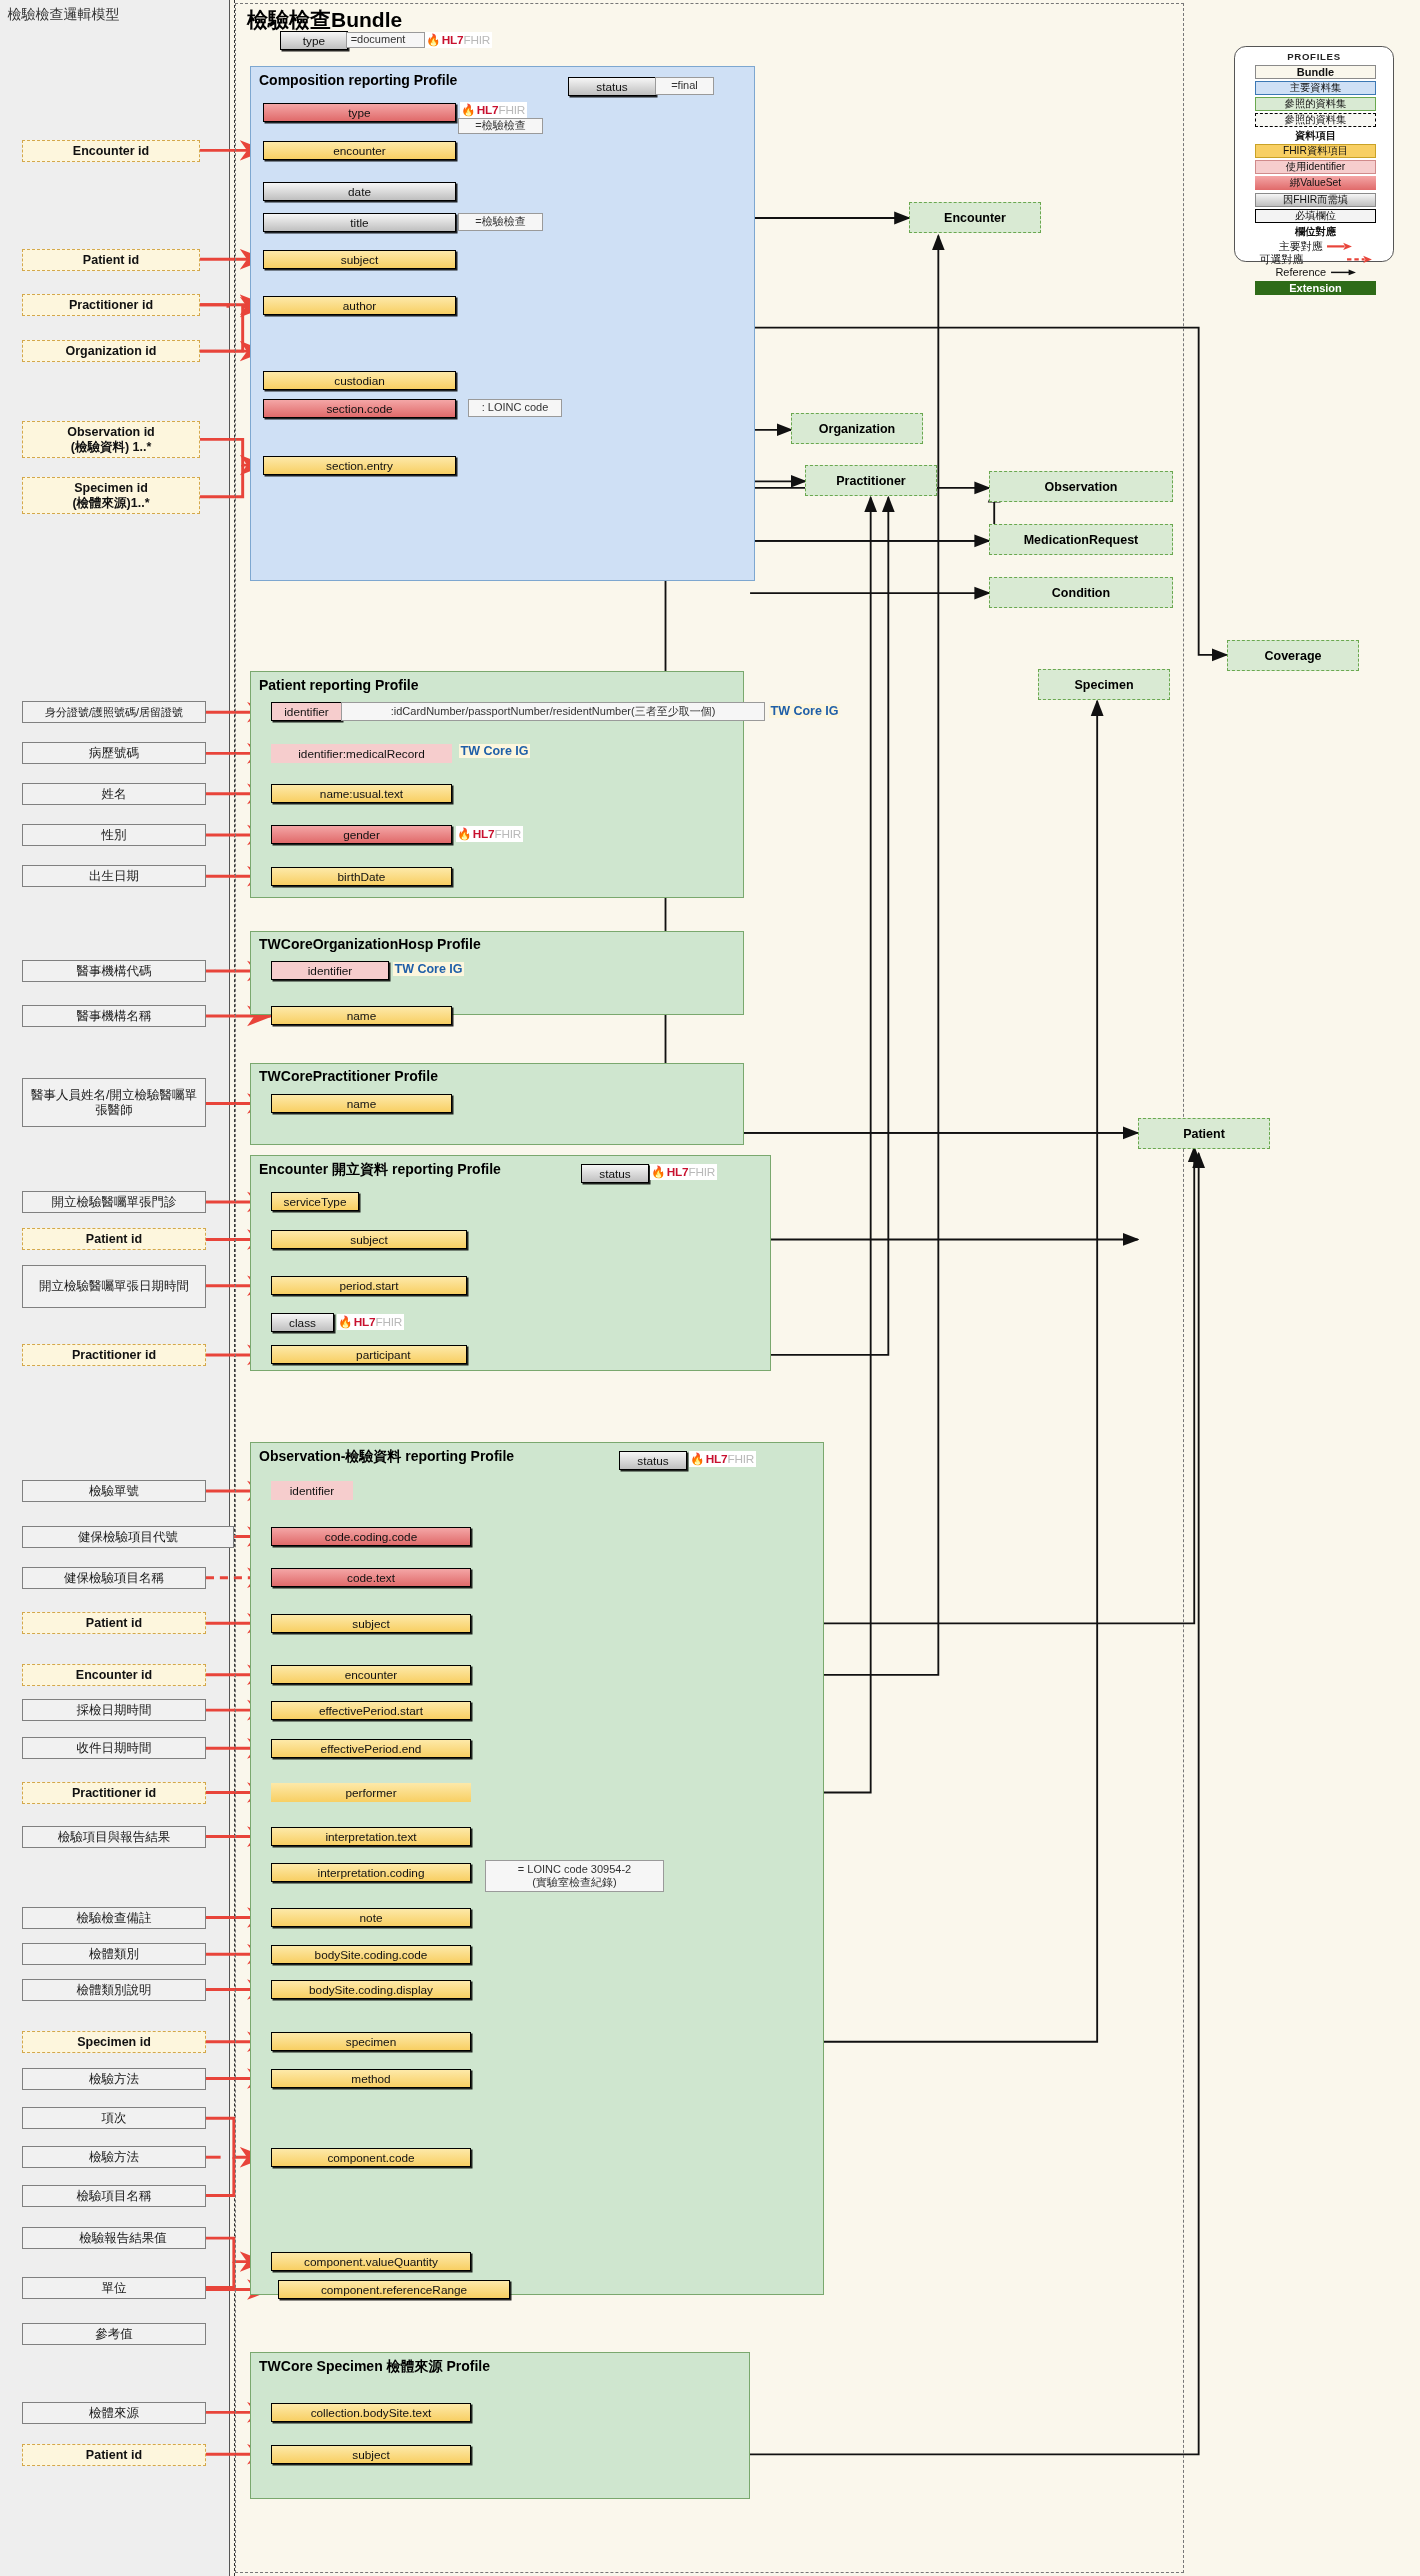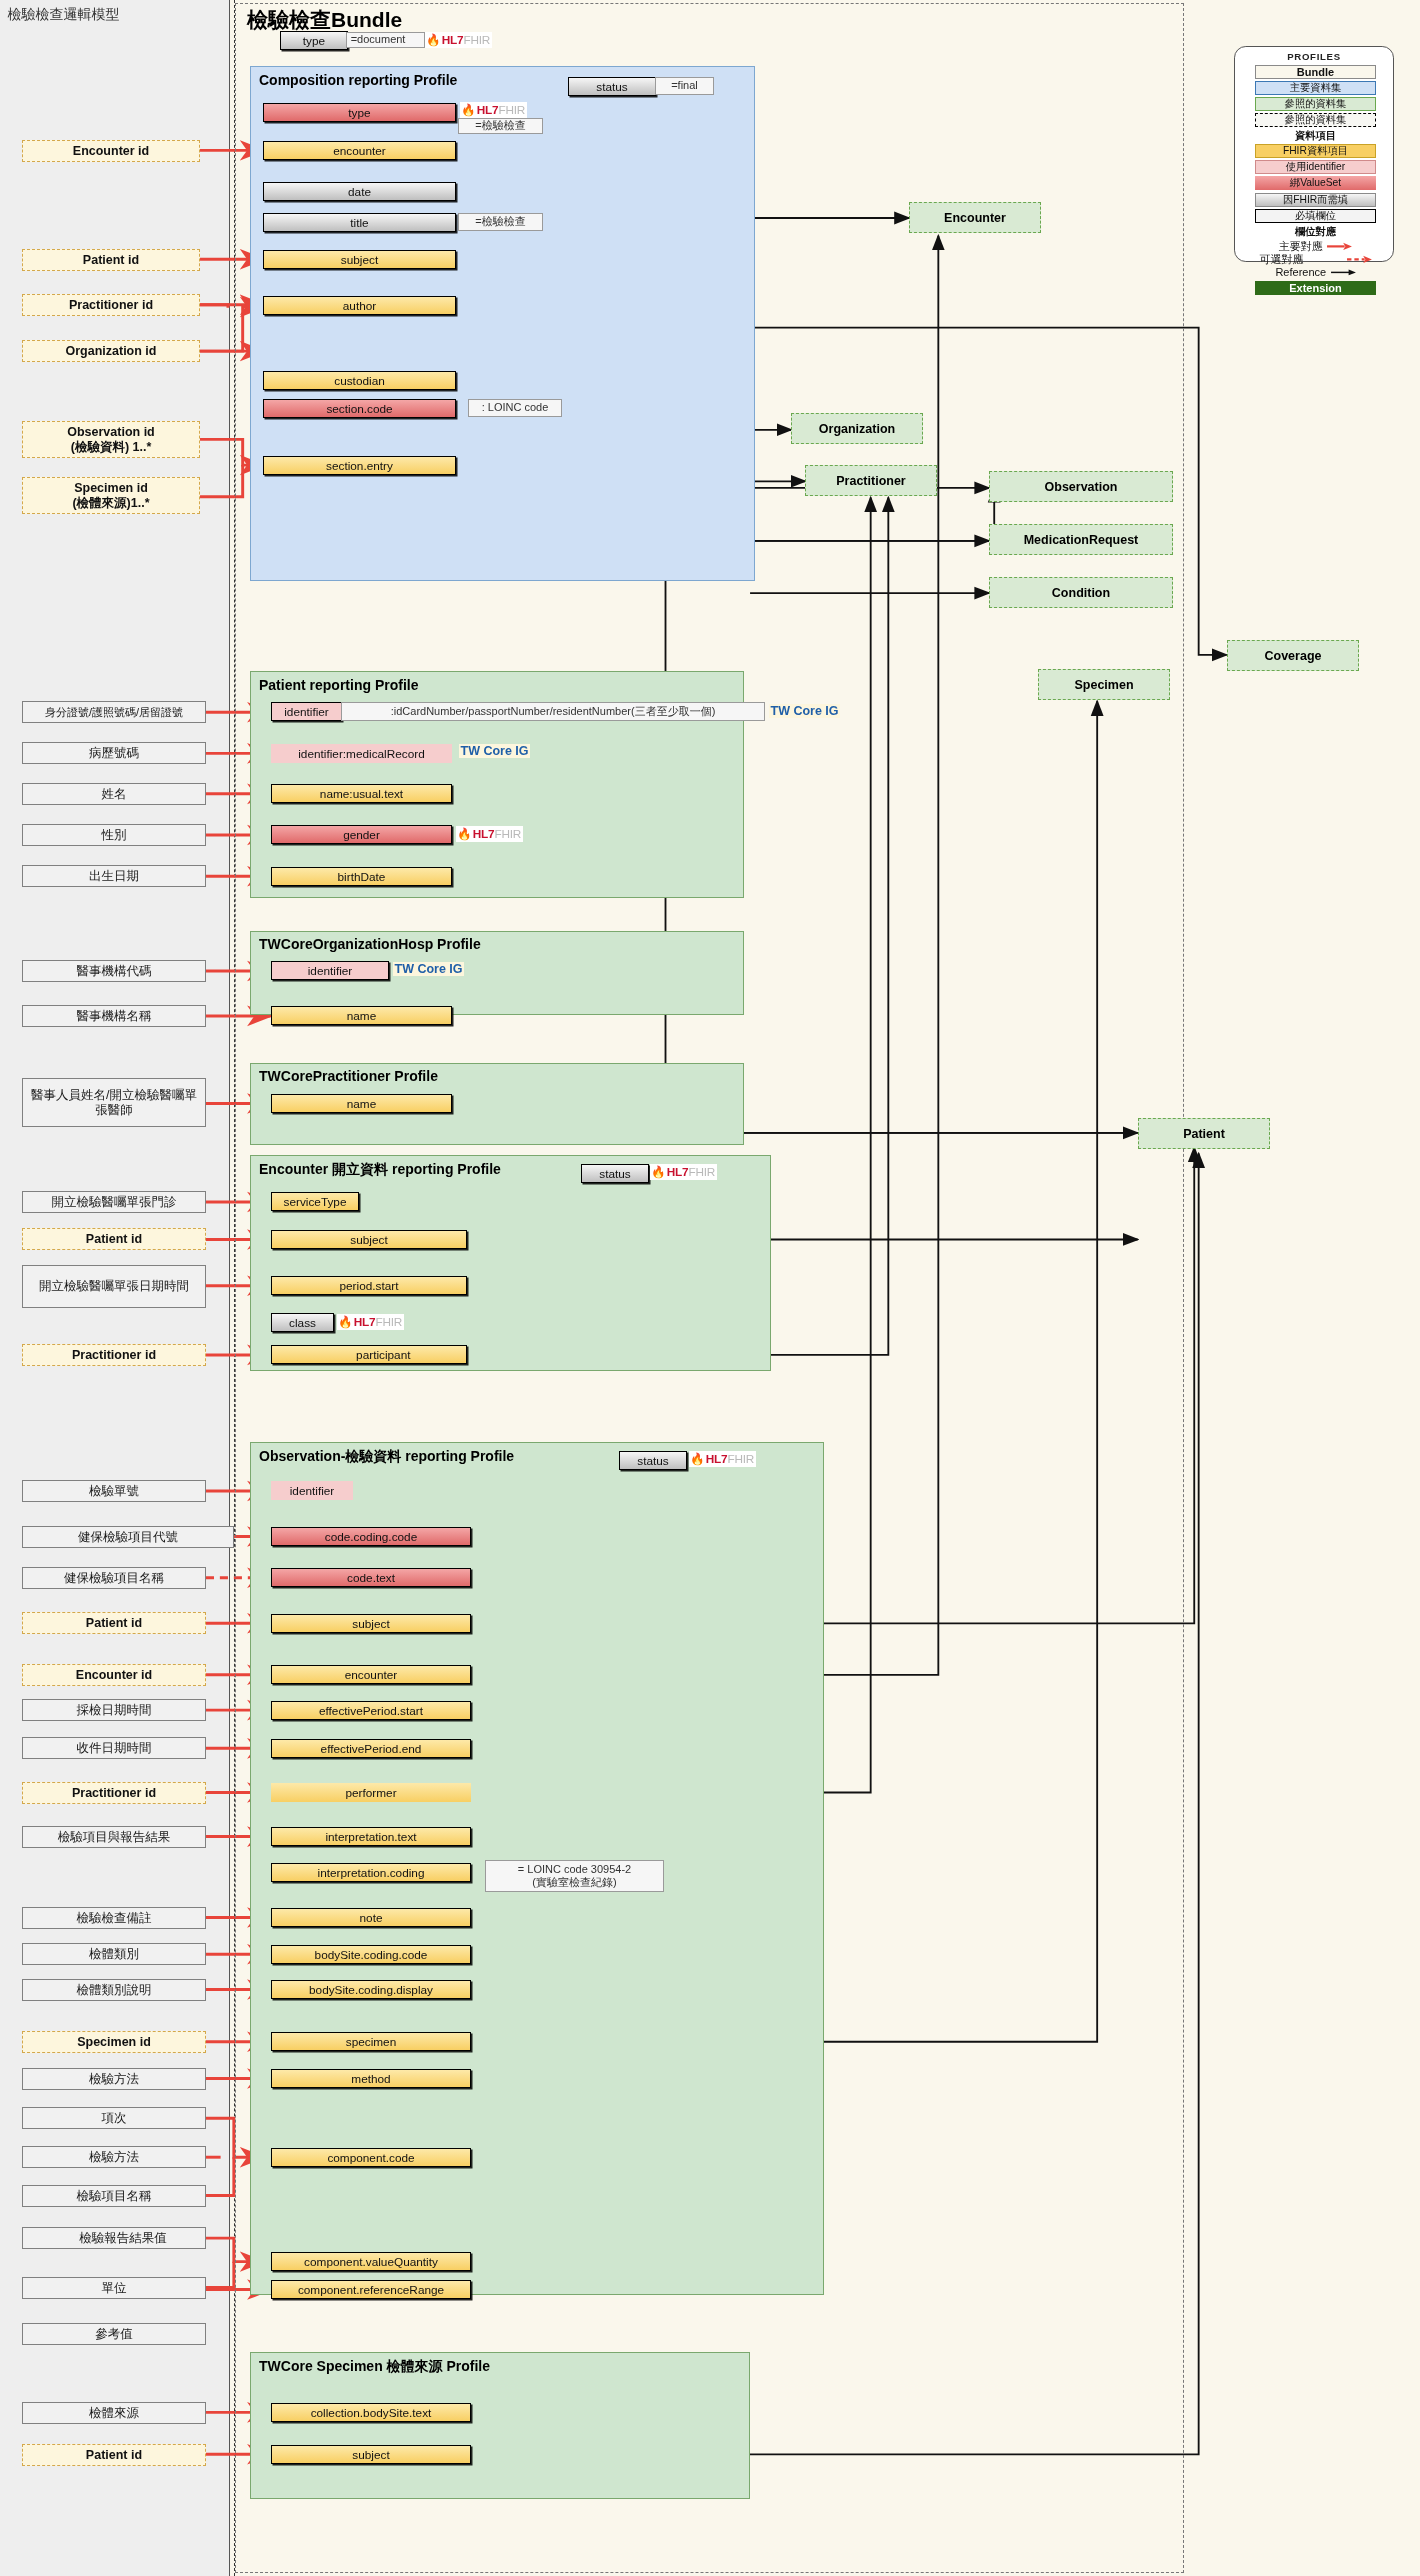--- a/index.html
+++ b/index.html
@@ -441,21 +441,21 @@
   <div class="lbox" style="left:22px;top:2107px;width:184px;height:22px;">項次</div>
   <div class="lbox" style="left:22px;top:2146px;width:184px;height:22px;">檢驗方法</div>
   <div class="lbox" style="left:22px;top:2185px;width:184px;height:22px;">檢驗項目名稱</div>
   <div class="chip yellow" style="left:271px;top:2148px;width:200px;">component.code</div>
 
   <div class="lbox" style="left:22px;top:2227px;width:184px;height:22px;padding-left:21px;">檢驗報告結果值</div>
   <div class="lbox" style="left:22px;top:2277px;width:184px;height:22px;">單位</div>
   <div class="chip yellow" style="left:271px;top:2252px;width:200px;">component.valueQuantity</div>
 
   <div class="lbox" style="left:22px;top:2323px;width:184px;height:22px;">參考值</div>
-  <div class="chip yellow" style="left:271px;top:2280px;width:200px;">component.referenceRange</div>
+  <div class="chip yellow" style="left:278px;top:2280px;width:232px;">component.referenceRange</div>
 
   <div class="panel green" style="left:250px;top:2352px;width:500px;height:147px;"></div>
   <div class="panel-title" style="left:259px;top:2358px;">TWCore Specimen 檢體來源  Profile</div>
 
   <div class="lbox" style="left:22px;top:2402px;width:184px;height:22px;">檢體來源</div>
   <div class="chip yellow" style="left:271px;top:2403px;width:200px;">collection.bodySite.text</div>
 
   <div class="lbox dashed" style="left:22px;top:2444px;width:184px;height:22px;">Patient id</div>
   <div class="chip yellow" style="left:271px;top:2445px;width:200px;">subject</div>
 

